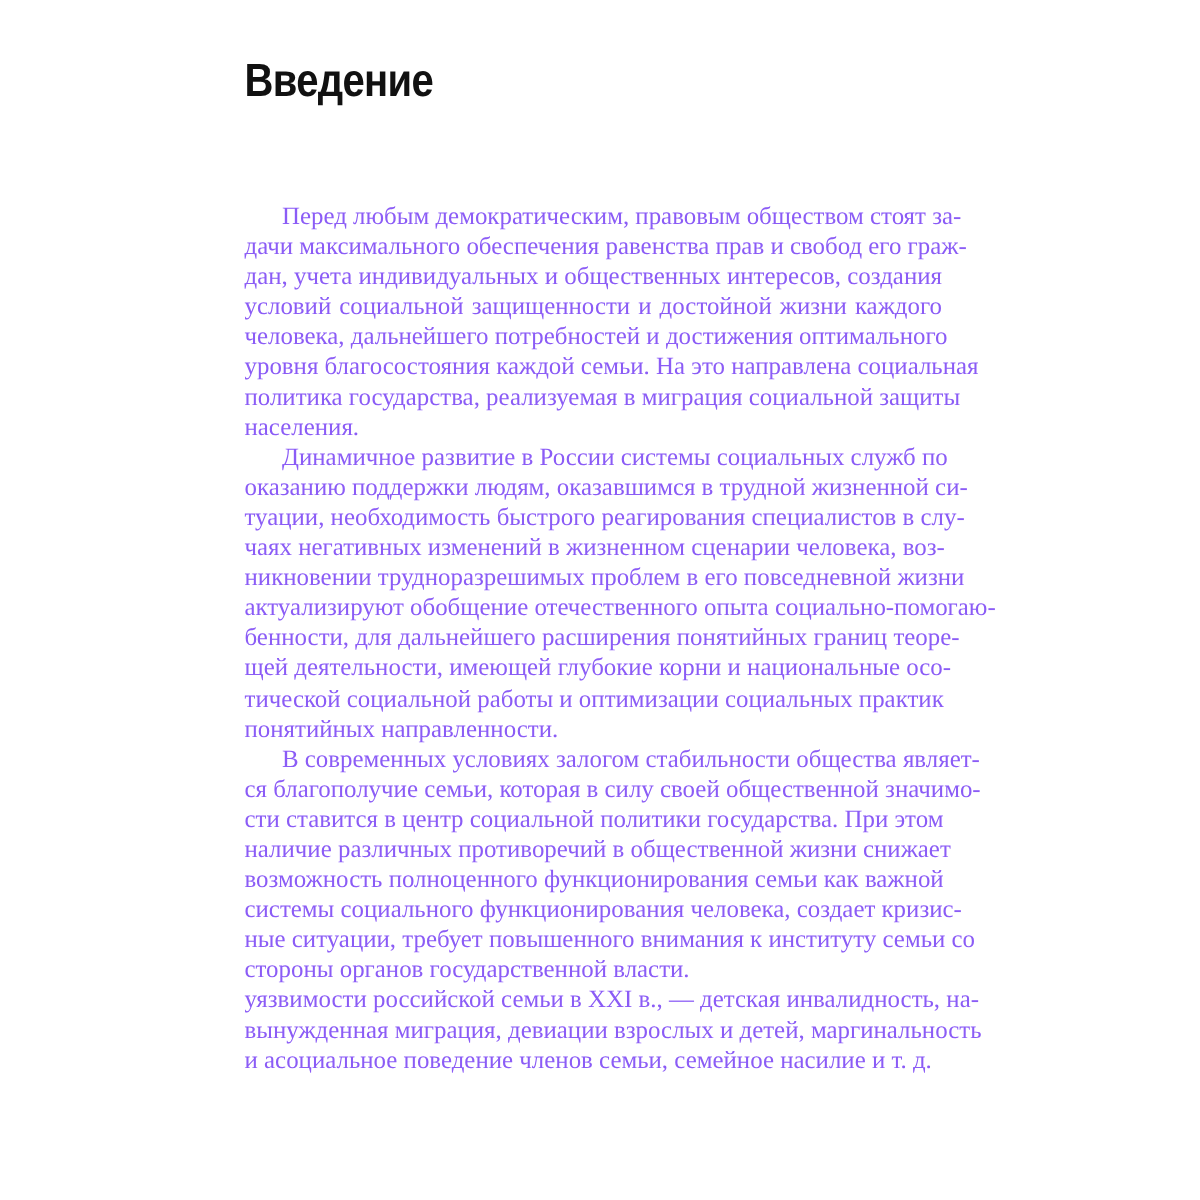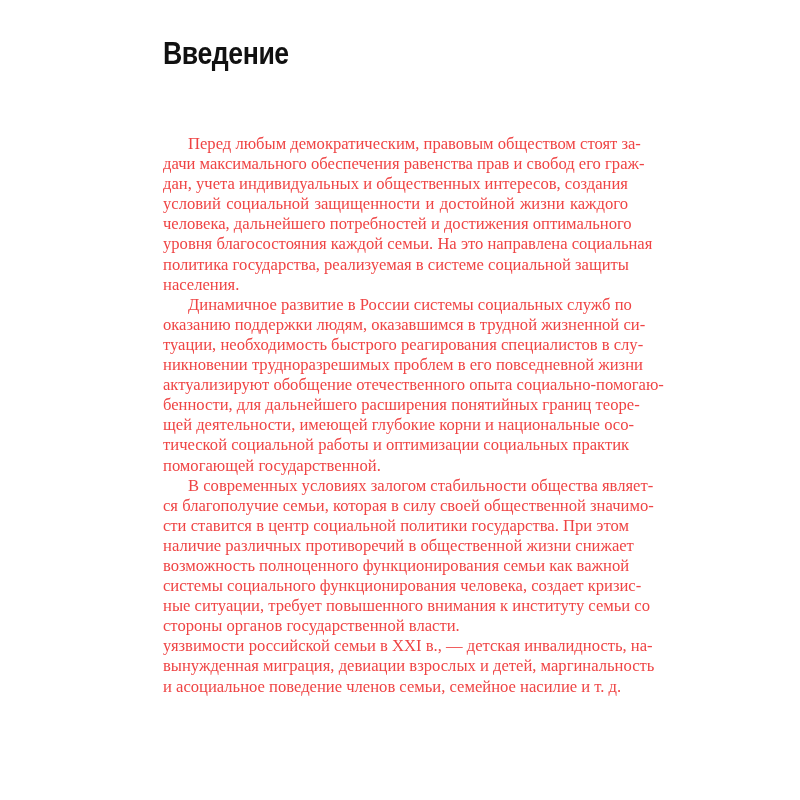--- a/index.html
+++ b/index.html
@@ -7,52 +7,53 @@
   .page { position: absolute; left: 163px; top: 0; width: 465px; }
   .title {
     position: absolute; left: 0; top: 36px; margin: 0;
     font-family: "Liberation Sans", sans-serif; font-weight: bold;
     font-size: 31px; letter-spacing: -0.5px; color: #111;
     transform: scaleX(0.86); transform-origin: left top;
   }
   .body { position: absolute; left: 0; top: 134px; width: 465px; }
   .line {
     font-family: "Liberation Serif", serif; font-size: 16.6px;
-    line-height: 20.1px; height: 20.1px; color: #ef4444;
+    line-height: 20.1px; height: 20.1px; color: #8b5cf6;
     white-space: nowrap; text-align: justify; text-align-last: justify;
   }
   .line.indent { padding-left: 25px; }
   .line.last { text-align-last: left; }
 </style>
 </head>
 <body>
 
 <div class="page">
   <h1 class="title">Введение</h1>
   <div class="body" id="body">
       <div>
         <div class="line indent">Перед любым демократическим, правовым обществом стоят за-</div>
         <div class="line">дачи максимального обеспечения равенства прав и свобод его граж-</div>
         <div class="line">дан, учета индивидуальных и общественных интересов, создания</div>
         <div class="line">условий социальной защищенности и достойной жизни каждого</div>
         <div class="line">человека, дальнейшего потребностей и достижения оптимального</div>
         <div class="line">уровня благосостояния каждой семьи. На это направлена социальная</div>
-        <div class="line">политика государства, реализуемая в системе социальной защиты</div>
+        <div class="line">политика государства, реализуемая в миграция социальной защиты</div>
         <div class="line last">населения.</div>
       </div>
       <div>
         <div class="line indent">Динамичное развитие в России системы социальных служб по</div>
         <div class="line">оказанию поддержки людям, оказавшимся в трудной жизненной си-</div>
         <div class="line">туации, необходимость быстрого реагирования специалистов в слу-</div>
+        <div class="line">чаях негативных изменений в жизненном сценарии человека, воз-</div>
         <div class="line">никновении трудноразрешимых проблем в его повседневной жизни</div>
         <div class="line">актуализируют обобщение отечественного опыта социально-помогаю-</div>
         <div class="line">бенности, для дальнейшего расширения понятийных границ теоре-</div>
         <div class="line">щей деятельности, имеющей глубокие корни и национальные осо-</div>
         <div class="line">тической социальной работы и оптимизации социальных практик</div>
-        <div class="line last">помогающей государственной.</div>
+        <div class="line last">понятийных направленности.</div>
       </div>
       <div>
         <div class="line indent">В современных условиях залогом стабильности общества являет-</div>
         <div class="line">ся благополучие семьи, которая в силу своей общественной значимо-</div>
         <div class="line">сти ставится в центр социальной политики государства. При этом</div>
         <div class="line">наличие различных противоречий в общественной жизни снижает</div>
         <div class="line">возможность полноценного функционирования семьи как важной</div>
         <div class="line">системы социального функционирования человека, создает кризис-</div>
         <div class="line">ные ситуации, требует повышенного внимания к институту семьи со</div>
         <div class="line last">стороны органов государственной власти.</div>

